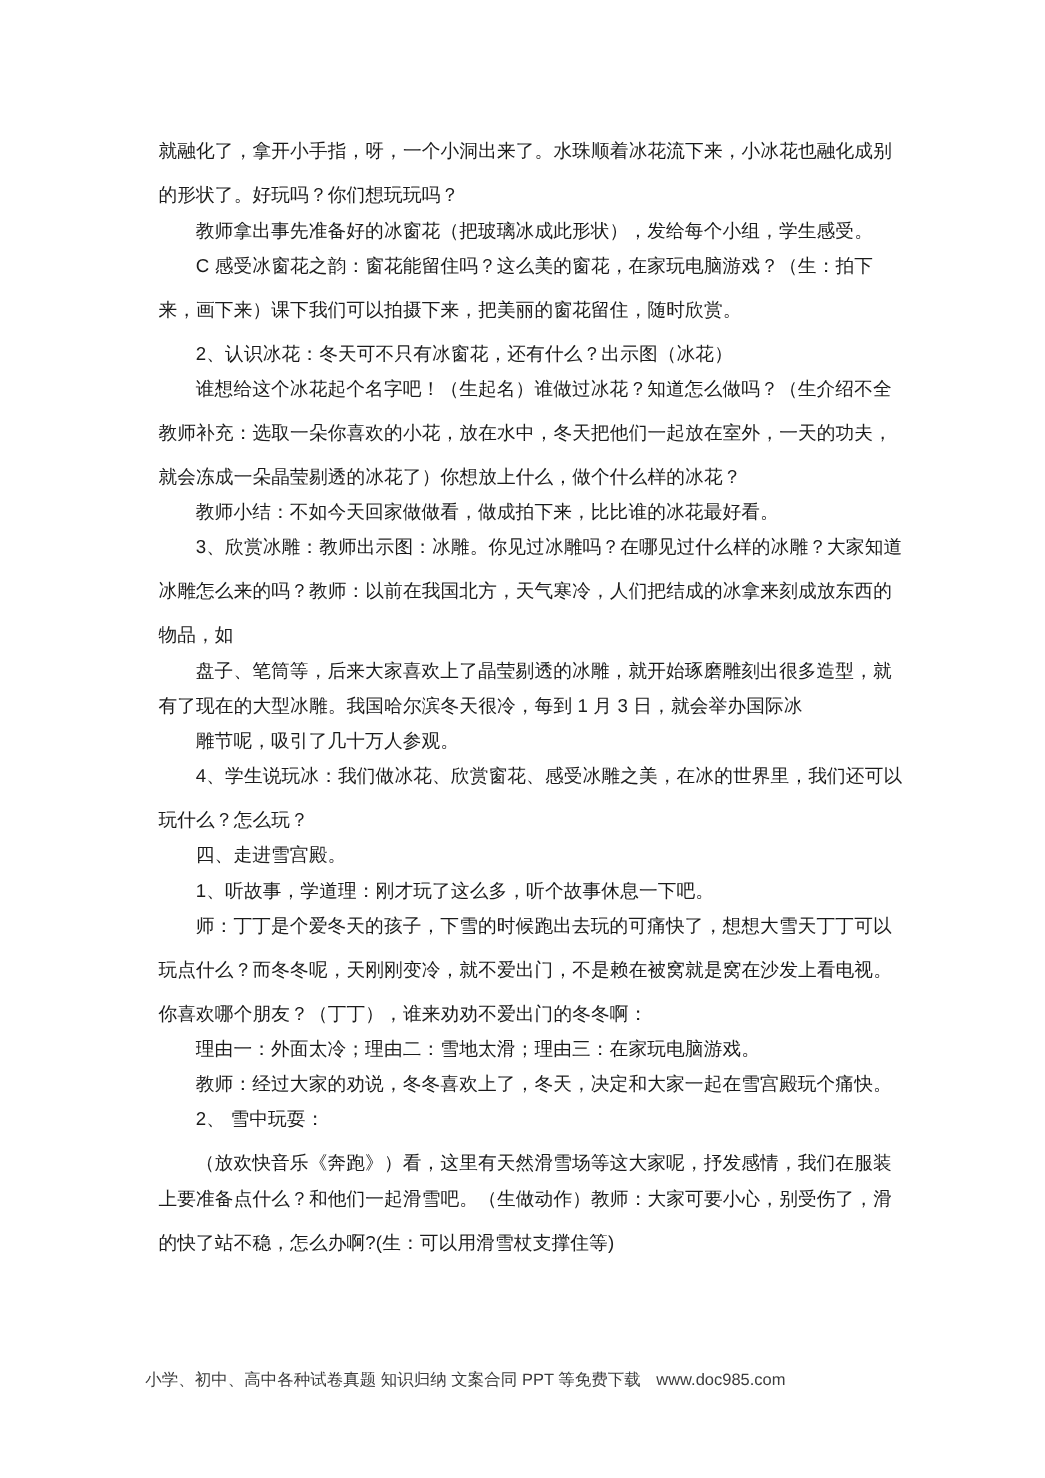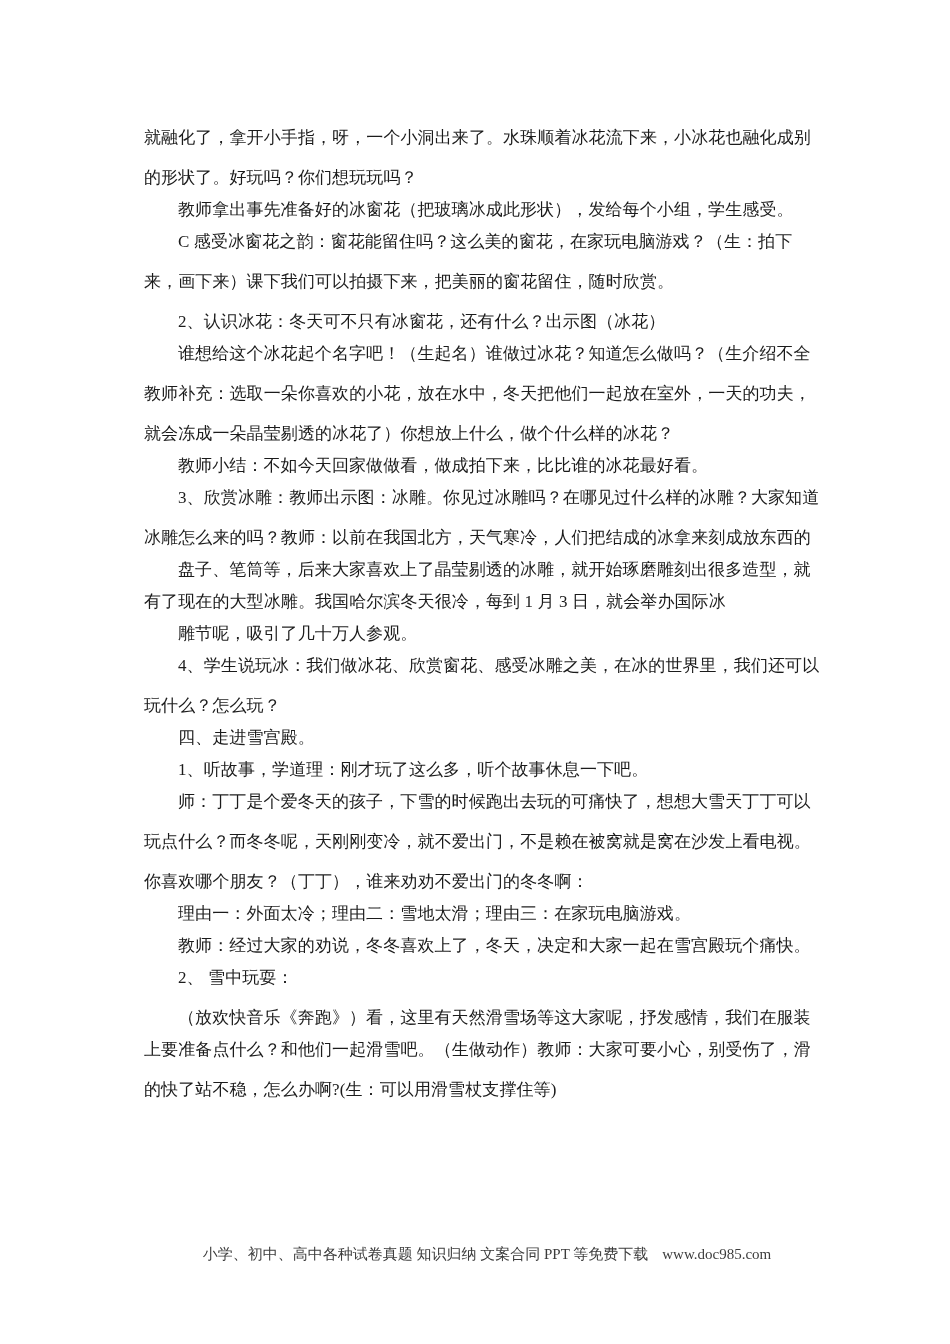--- a/index.html
+++ b/index.html
@@ -6,44 +6,44 @@
     margin: 0;
     padding: 0;
     background: #ffffff;
   }
   .page {
     position: relative;
     width: 950px;
     height: 1344px;
     background: #ffffff;
     overflow: hidden;
-    font-family: Liberation Serif, serif;
+    font-family: Liberation Sans, sans-serif;
     color: #1b1b1b;
   }
   .doc-body {
     position: absolute;
     top: 125px;
     left: 144px;
     width: 670px;
   }
   .ln {
     font-size: 17px;
     line-height: 26px;
     white-space: nowrap;
     letter-spacing: 0.1px;
   }
   .ind { padding-left: 34px; }
   .sm  { margin-top: 6px; }
   .lg  { margin-top: 14px; }
   .page-footer {
     position: absolute;
     top: 1245px;
-    left: 152px;
+    left: 132px;
     width: 670px;
-    text-align: center;
+    text-align: left;
     font-size: 15px;
     color: #3c3c3c;
     white-space: nowrap;
   }
   .page-footer .gap { display: inline-block; width: 14px; }
 </style>
 </head>
 <body>
 
 <main class="page">
@@ -53,20 +53,21 @@
     <div class="ln ind sm">教师拿出事先准备好的冰窗花（把玻璃冰成此形状），发给每个小组，学生感受。</div>
     <div class="ln ind sm">C 感受冰窗花之韵：窗花能留住吗？这么美的窗花，在家玩电脑游戏？（生：拍下</div>
     <div class="ln lg">来，画下来）课下我们可以拍摄下来，把美丽的窗花留住，随时欣赏。</div>
     <div class="ln ind lg">2、认识冰花：冬天可不只有冰窗花，还有什么？出示图（冰花）</div>
     <div class="ln ind sm">谁想给这个冰花起个名字吧！（生起名）谁做过冰花？知道怎么做吗？（生介绍不全</div>
     <div class="ln lg">教师补充：选取一朵你喜欢的小花，放在水中，冬天把他们一起放在室外，一天的功夫，</div>
     <div class="ln lg">就会冻成一朵晶莹剔透的冰花了）你想放上什么，做个什么样的冰花？</div>
     <div class="ln ind sm">教师小结：不如今天回家做做看，做成拍下来，比比谁的冰花最好看。</div>
     <div class="ln ind sm">3、欣赏冰雕：教师出示图：冰雕。你见过冰雕吗？在哪见过什么样的冰雕？大家知道</div>
     <div class="ln lg">冰雕怎么来的吗？教师：以前在我国北方，天气寒冷，人们把结成的冰拿来刻成放东西的</div>
+    <div class="ln lg">物品，如</div>
     <div class="ln ind sm">盘子、笔筒等，后来大家喜欢上了晶莹剔透的冰雕，就开始琢磨雕刻出很多造型，就</div>
     <div class="ln sm">有了现在的大型冰雕。我国哈尔滨冬天很冷，每到 1 月 3 日，就会举办国际冰</div>
     <div class="ln ind sm">雕节呢，吸引了几十万人参观。</div>
     <div class="ln ind sm">4、学生说玩冰：我们做冰花、欣赏窗花、感受冰雕之美，在冰的世界里，我们还可以</div>
     <div class="ln lg">玩什么？怎么玩？</div>
     <div class="ln ind sm">四、走进雪宫殿。</div>
     <div class="ln ind sm">1、听故事，学道理：刚才玩了这么多，听个故事休息一下吧。</div>
     <div class="ln ind sm">师：丁丁是个爱冬天的孩子，下雪的时候跑出去玩的可痛快了，想想大雪天丁丁可以</div>
     <div class="ln lg">玩点什么？而冬冬呢，天刚刚变冷，就不爱出门，不是赖在被窝就是窝在沙发上看电视。</div>
     <div class="ln lg">你喜欢哪个朋友？（丁丁），谁来劝劝不爱出门的冬冬啊：</div>

